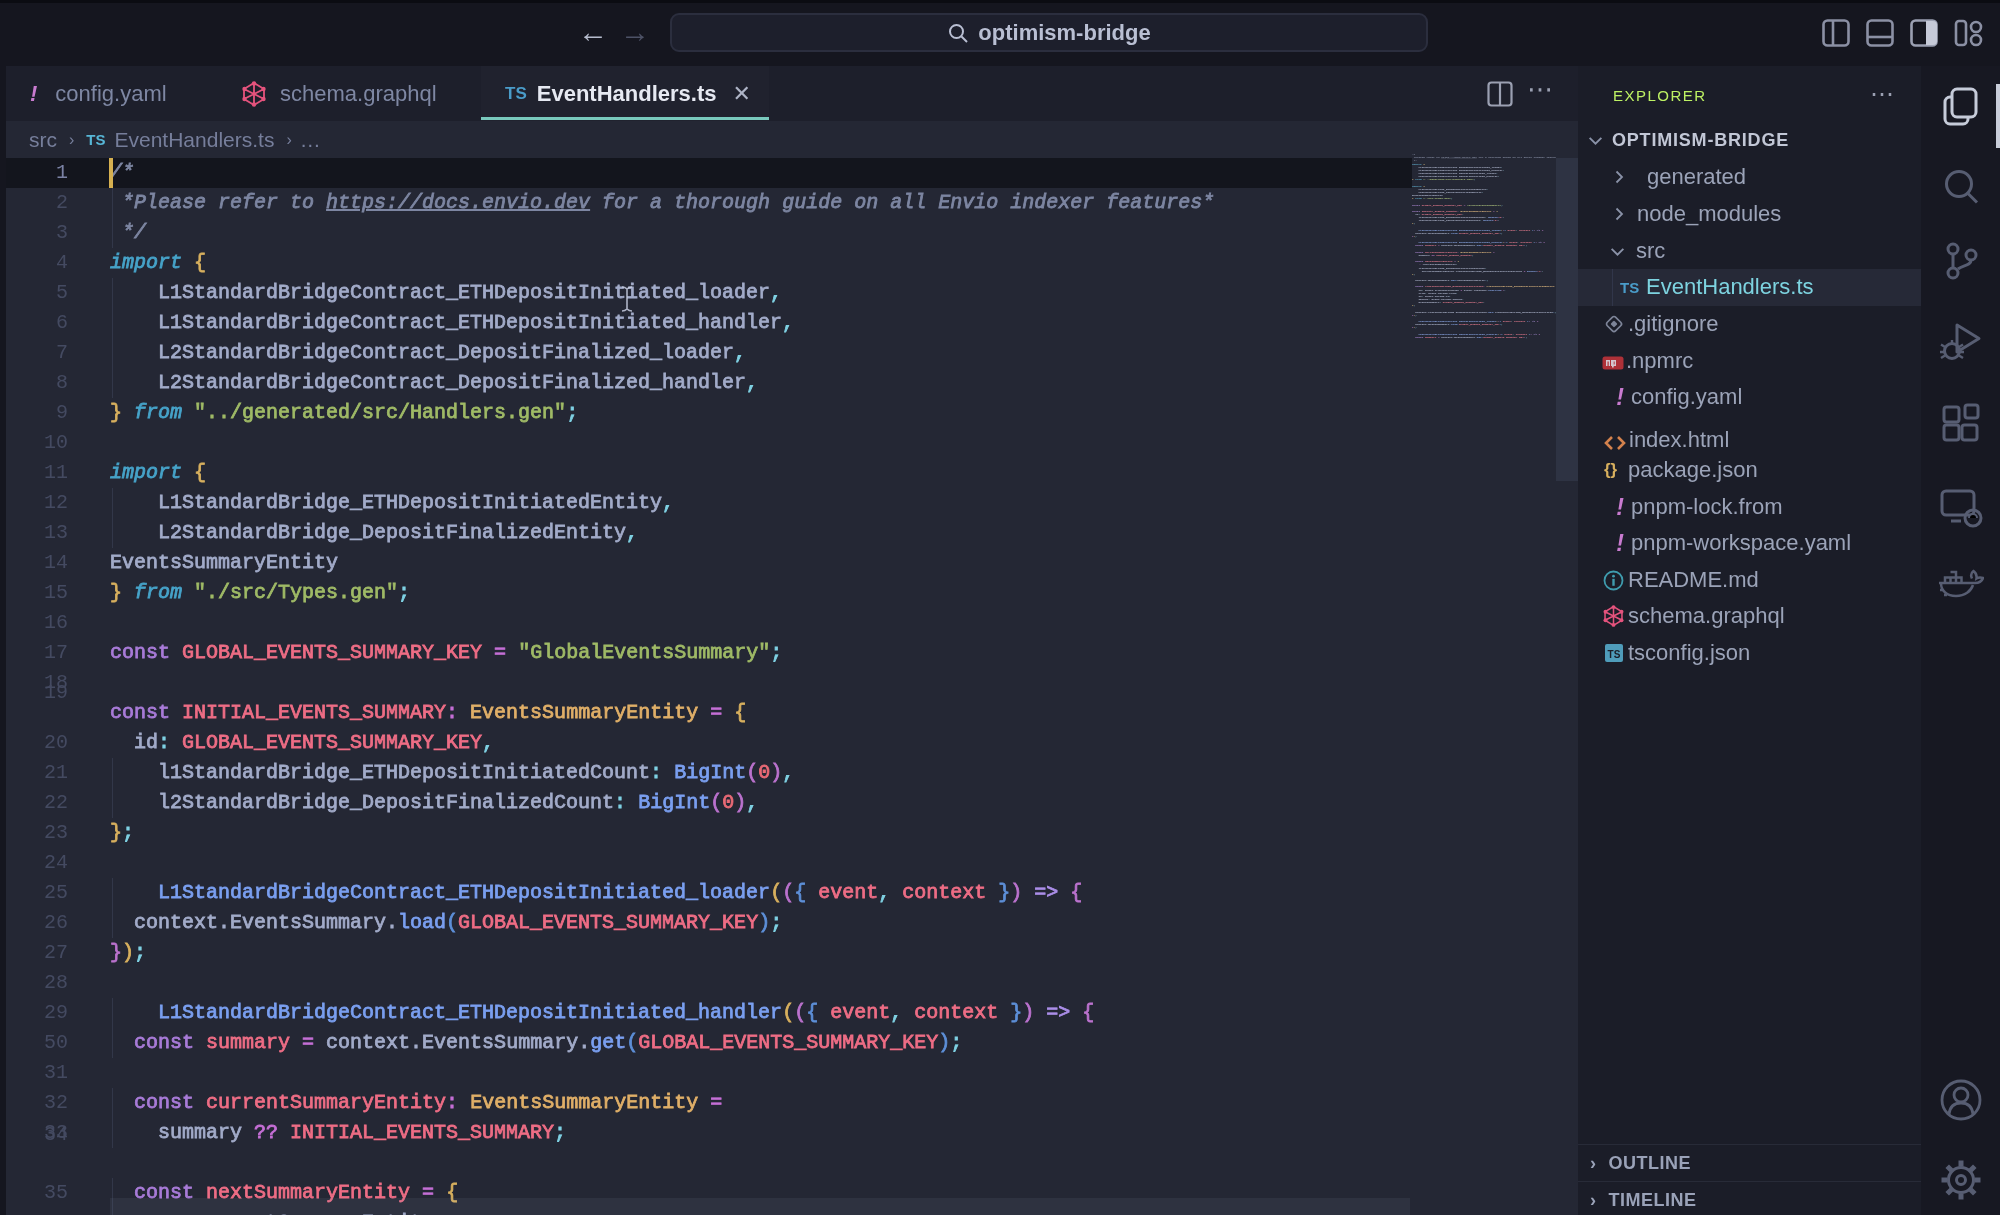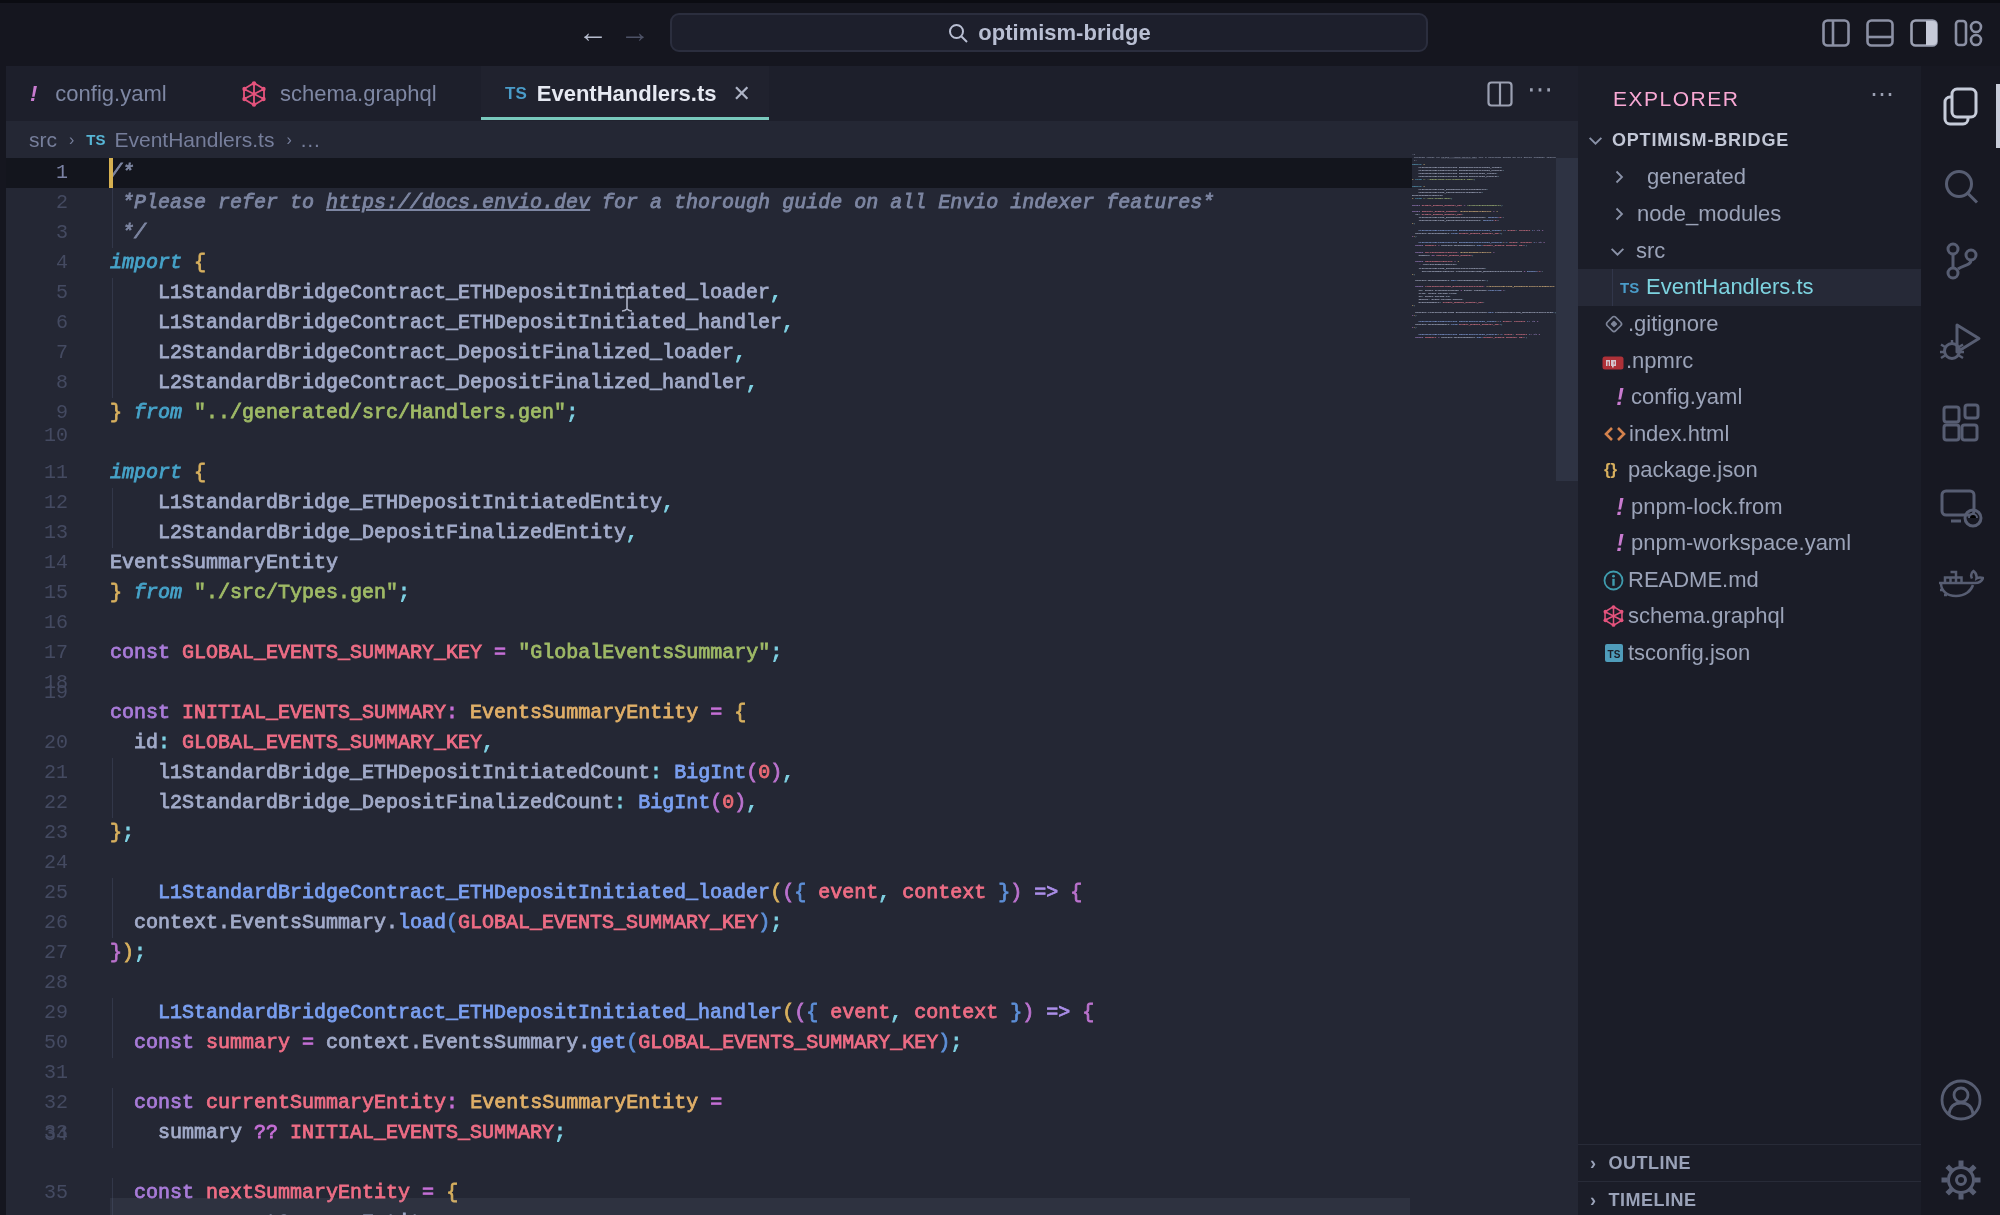--- a/index.html
+++ b/index.html
@@ -52,21 +52,21 @@
 
   
   #minimap { left:1412px; top:153px; width:144px; height:260px; overflow:hidden; filter:saturate(0.75); }
   #minimap .mwrap { transform:scale(0.135, 0.105); transform-origin:0 0; }
   #codemini { -webkit-text-stroke:1.4px currentColor; opacity:0.8; }
   #vscroll { left:1556px; top:158px; width:22px; height:323px; background:#2e3343; }
   #hscroll { left:110px; top:1198px; width:1300px; height:17px; background:rgba(140,150,180,0.10); }
 
   
   #sidebar { left:1578px; top:66px; width:343px; height:1149px; background:#1b1d28; color:#9ba3b8; }
-  #sidebar .hdr { position:absolute; left:35px; top:21px; font-size:21px; letter-spacing:1.5px; color:#f9a8d4; }
+  #sidebar .hdr { position:absolute; left:35px; top:21px; font-size:15px; letter-spacing:1.5px; color:#bef264; }
   .row { position:absolute; left:0; width:343px; height:37px; display:flex; align-items:center; font-size:22px; }
   .row.sel { background:#262937; }
   .sect { position:absolute; left:0; width:343px; border-top:1px solid #282b38; height:37px; display:flex; align-items:center; font-weight:bold; font-size:18px; color:#9aa2b8; letter-spacing:0.5px; }
 
   
   #activitybar { left:1921px; top:66px; width:79px; height:1149px; background:#171822; }
   .aicon { position:absolute; left:50%; transform:translateX(-50%); }
 
   svg { display:block; }
 </style>
@@ -164,21 +164,21 @@
   <div id="gutter">
       <div class="ln a" style="top:0px">1</div>
       <div class="ln" style="top:30px">2</div>
       <div class="ln" style="top:60px">3</div>
       <div class="ln" style="top:90px">4</div>
       <div class="ln" style="top:120px">5</div>
       <div class="ln" style="top:150px">6</div>
       <div class="ln" style="top:180px">7</div>
       <div class="ln" style="top:210px">8</div>
       <div class="ln" style="top:240px">9</div>
-      <div class="ln" style="top:263px">10</div>
+      <div class="ln" style="top:270px">10</div>
       <div class="ln" style="top:300px">11</div>
       <div class="ln" style="top:330px">12</div>
       <div class="ln" style="top:360px">13</div>
       <div class="ln" style="top:390px">14</div>
       <div class="ln" style="top:420px">15</div>
       <div class="ln" style="top:450px">16</div>
       <div class="ln" style="top:480px">17</div>
       <div class="ln" style="top:510px">18</div>
       <div class="ln" style="top:520px">19</div>
       <div class="ln" style="top:570px">20</div>
@@ -290,21 +290,21 @@
           </svg>
         </span>
         <span>.npmrc</span>
       </div>
       <div class="row" style="top:312.5px;">
         <span style="margin-left:31px;display:flex;">
           <span style="color:#c97bd0;font-weight:bold;font-style:italic;font-size:23px;width:22px;text-align:center;">!</span>
         </span>
         <span>config.yaml</span>
       </div>
-      <div class="row" style="top:349.5px;">
+      <div class="row" style="top:349.5px;align-items:flex-end;">
         <span style="margin-left:25px;display:flex;">
           <svg width="24" height="20" viewBox="0 0 24 20" style="margin-right:2px;">
             <path d="M9 4 L3 10 L9 16 M15 4 L21 10 L15 16" fill="none" stroke="#d4824d" stroke-width="2.6"></path>
           </svg>
         </span>
         <span>index.html</span>
       </div>
       <div class="row" style="top:385.5px;">
         <span style="margin-left:26px;display:flex;">
           <span style="color:#d8b05e;font-weight:bold;font-size:17px;width:24px;letter-spacing:0px;">{}</span>

